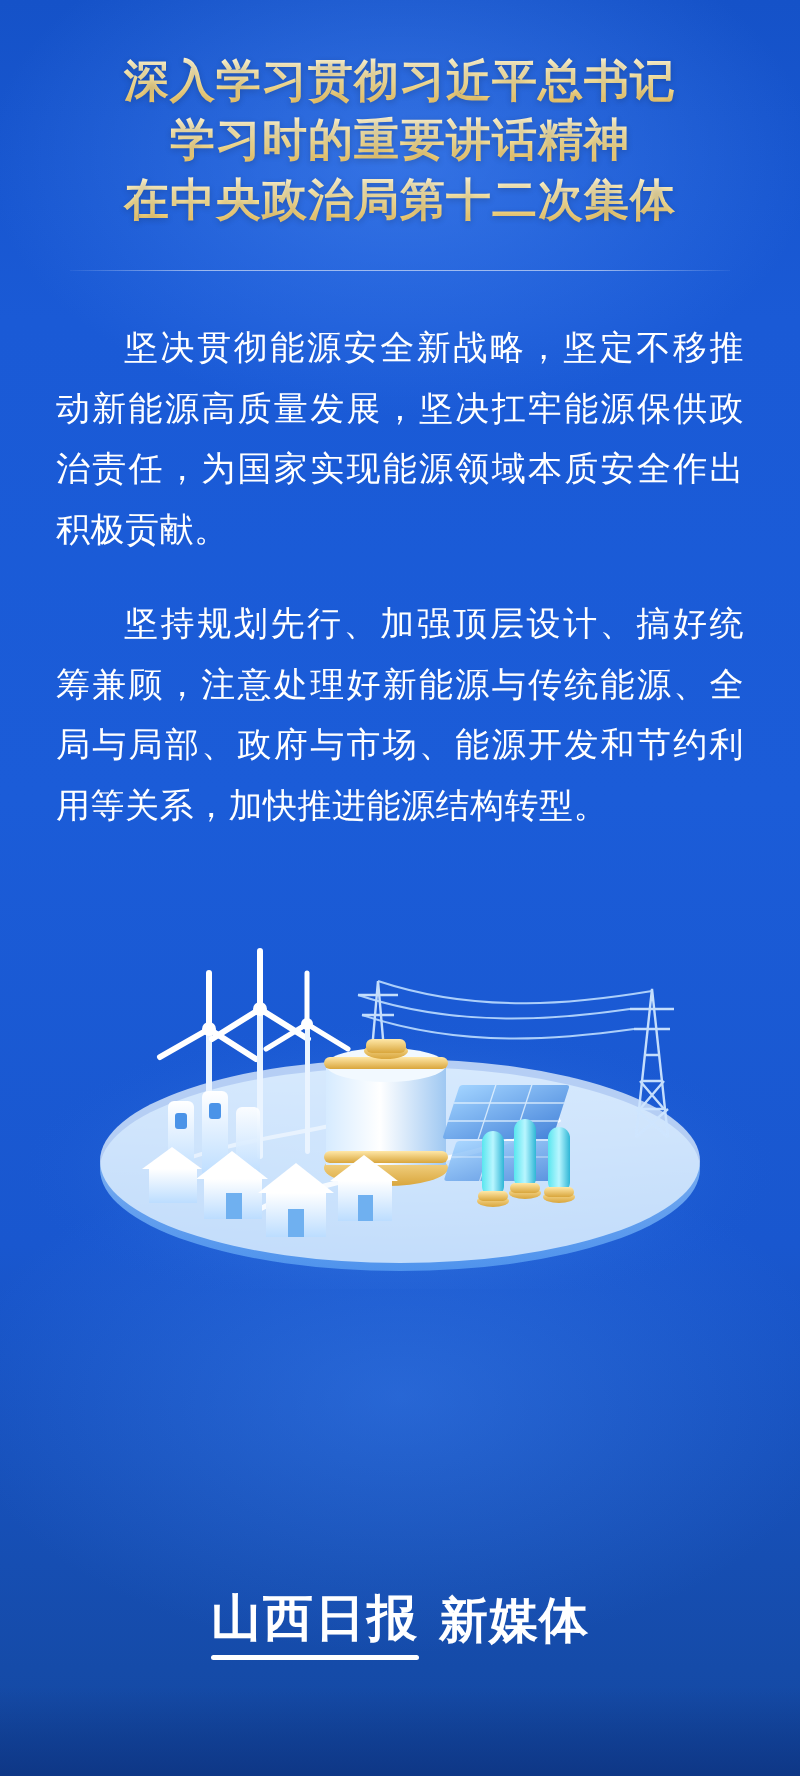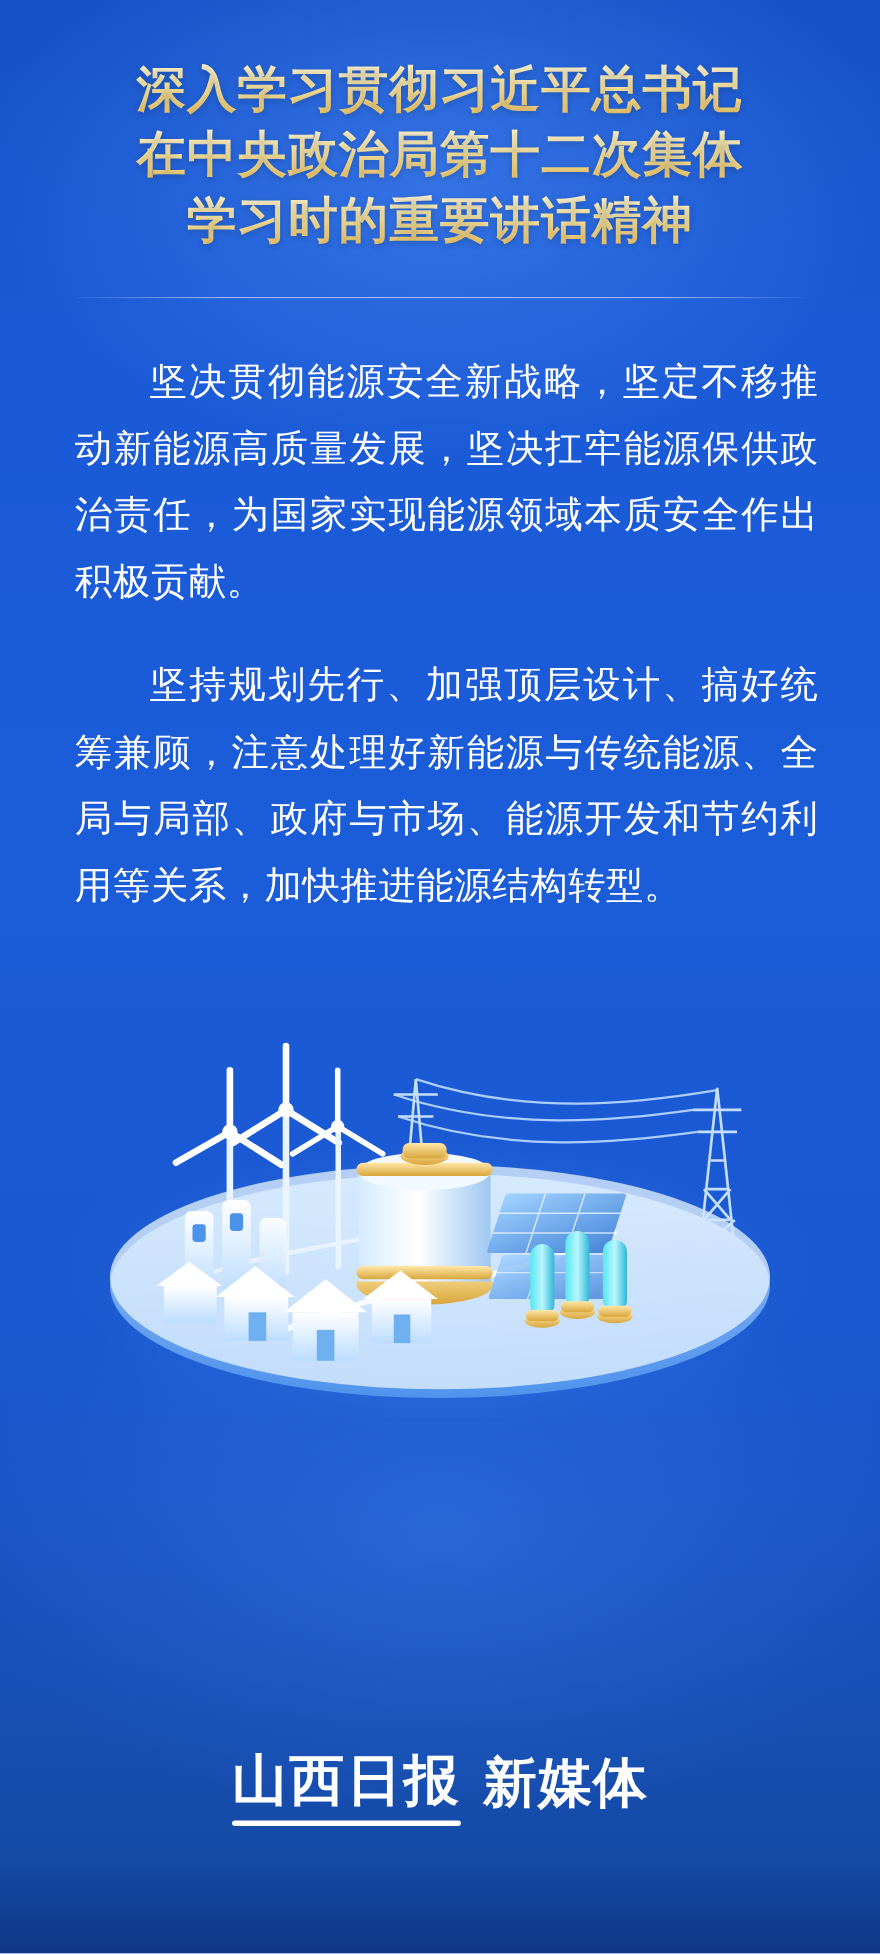--- a/index.html
+++ b/index.html
@@ -65,21 +65,20 @@
     position: relative;
     margin: 40px auto 0 auto;
     width: 660px;
     height: 1px;
     background: linear-gradient(90deg, rgba(255,255,255,0.05) 0%, rgba(255,255,255,0.55) 20%, rgba(255,255,255,0.55) 80%, rgba(255,255,255,0.05) 100%);
   }
 
   .body-block {
     position: relative;
     padding: 46px 56px 0 56px;
-    margin-left: 12px;
   }
   .para {
     color: #ffffff;
     font-size: 34px;
     line-height: 1.78;
     text-indent: 2em;
     margin: 0 0 34px 0;
     letter-spacing: 0.5px;
     text-align: justify;
   }
@@ -143,22 +142,22 @@
 </head>
 <body>
 
 <div class="poster">
 
   <div class="glow-top"></div>
   <div class="glow-bottom"></div>
 
   <div class="title-block">
     <div class="title-line">深入学习贯彻习近平总书记</div>
+    <div class="title-line">学习时的重要讲话精神</div>
     <div class="title-line">在中央政治局第十二次集体</div>
-    <div class="title-line">学习时的重要讲话精神</div>
   </div>
 
   <div class="divider"></div>
 
   <div class="body-block">
     <p class="para">坚决贯彻能源安全新战略，坚定不移推动新能源高质量发展，坚决扛牢能源保供政治责任，为国家实现能源领域本质安全作出积极贡献。</p>
     <p class="para">坚持规划先行、加强顶层设计、搞好统筹兼顾，注意处理好新能源与传统能源、全局与局部、政府与市场、能源开发和节约利用等关系，加快推进能源结构转型。</p>
   </div>
 
   <div class="illustration">

